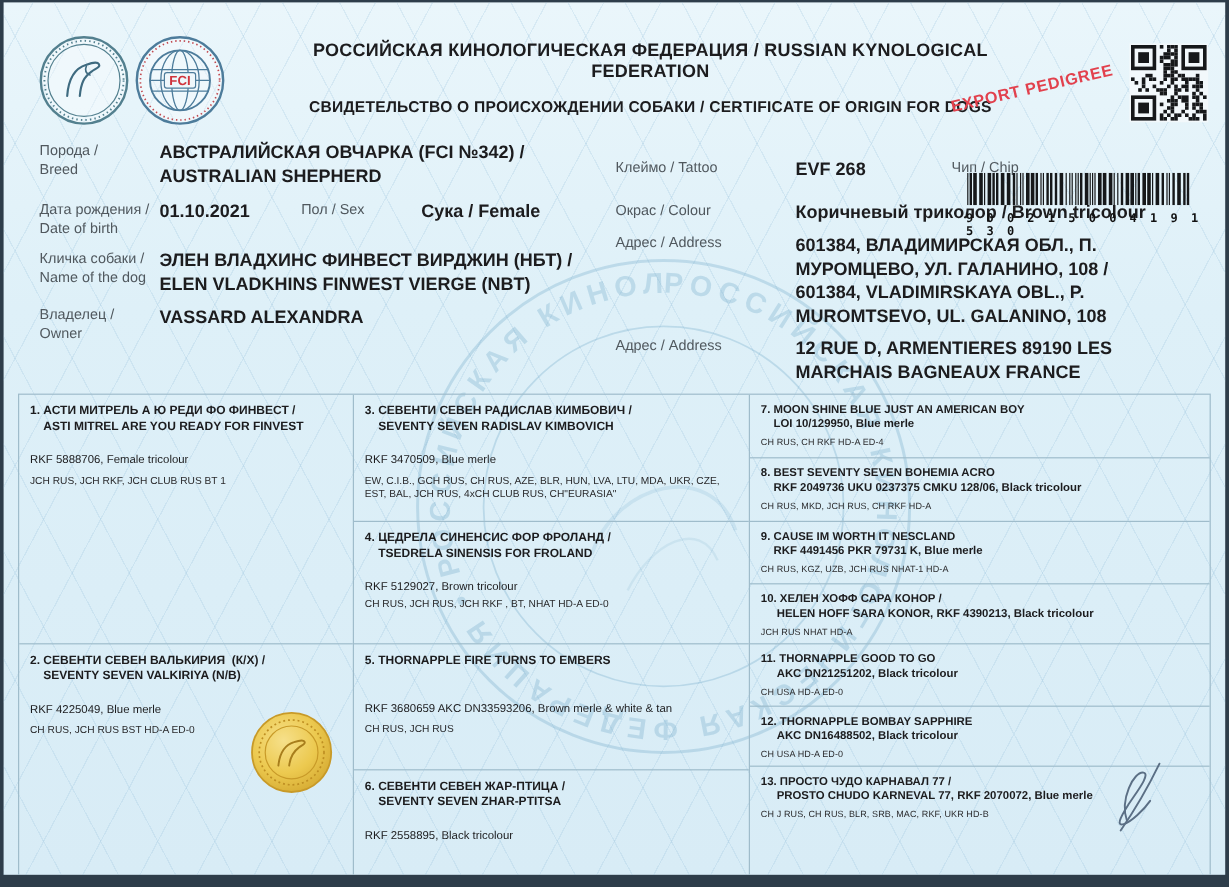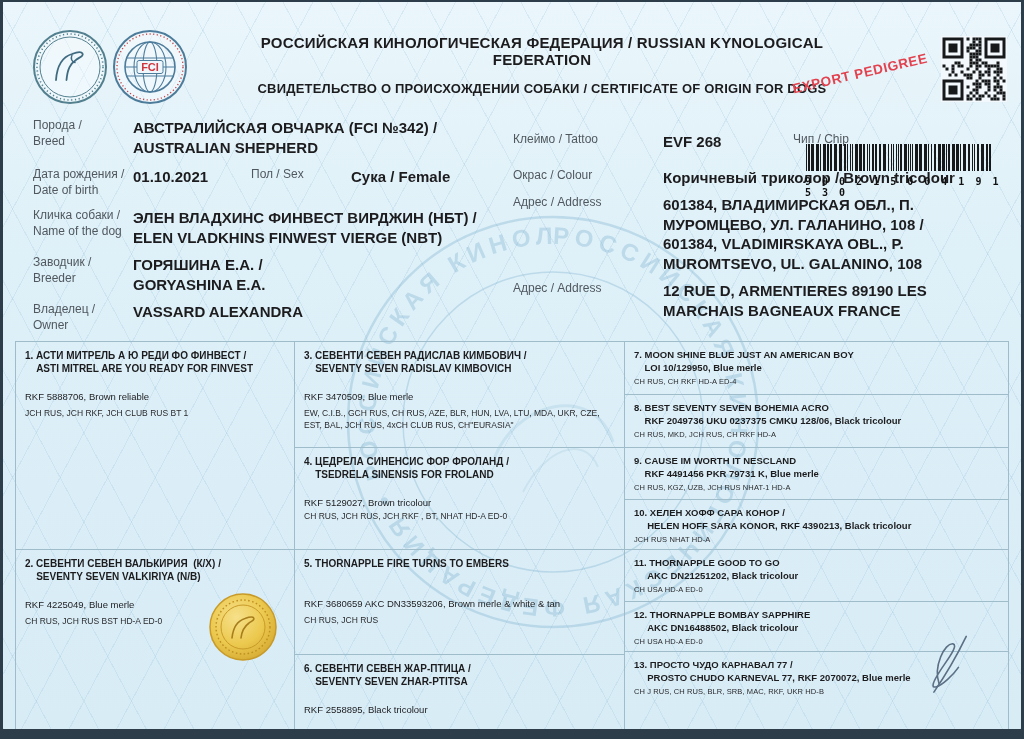--- a/index.html
+++ b/index.html
@@ -264,26 +264,20 @@
         <div class="value w118">01.10.2021</div>
         <div class="label sexlab">Пол / Sex</div>
         <div class="value">Сука / Female</div>
       </div>
       <div class="irow mb8">
         <div class="label">Кличка собаки /
 Name of the dog</div>
         <div class="value">ЭЛЕН ВЛАДХИНС ФИНВЕСТ ВИРДЖИН (НБТ) /
 ELEN VLADKHINS FINWEST VIERGE (NBT)</div>
       </div>
-      <div class="irow mb8">
-        <div class="label">Заводчик /
-Breeder</div>
-        <div class="value">ГОРЯШИНА Е.А. /
-GORYASHINA E.A.</div>
-      </div>
       <div class="irow">
         <div class="label">Владелец /
 Owner</div>
         <div class="value">VASSARD ALEXANDRA</div>
       </div>
     </div>
     <div class="info-right">
       <div class="irow mb10" style="margin-top:14px">
         <div class="label">Клеймо / Tattoo</div>
         <div class="value w130">EVF 268</div>
@@ -364,21 +358,21 @@
         <div class="barcode-digits">9 0 0 2 1 5 0 0 4 1 9 1 5 3 0</div>
       </div>
     </div>
   </div>
 
   <div class="pedigree">
     <div class="ped-col col1">
       <div class="ped-cell" style="height:207px">
         <div class="ped-name">1. АСТИ МИТРЕЛЬ А Ю РЕДИ ФО ФИНВЕСТ /
     ASTI MITREL ARE YOU READY FOR FINVEST</div>
-        <div class="ped-reg">RKF 5888706, Brown reliable</div>
+        <div class="ped-reg">RKF 5888706, Female tricolour</div>
         <div class="ped-titles">JCH RUS, JCH RKF, JCH CLUB RUS BT 1</div>
       </div>
       <div class="ped-cell" style="height:201px">
         <div class="ped-name">2. СЕВЕНТИ СЕВЕН ВАЛЬКИРИЯ  (К/Х) /
     SEVENTY SEVEN VALKIRIYA (N/B)</div>
         <div class="ped-reg">RKF 4225049, Blue merle</div>
         <div class="ped-titles">CH RUS, JCH RUS    BST HD-A ED-0</div>
       </div>
     </div>
     <div class="ped-col col2">

